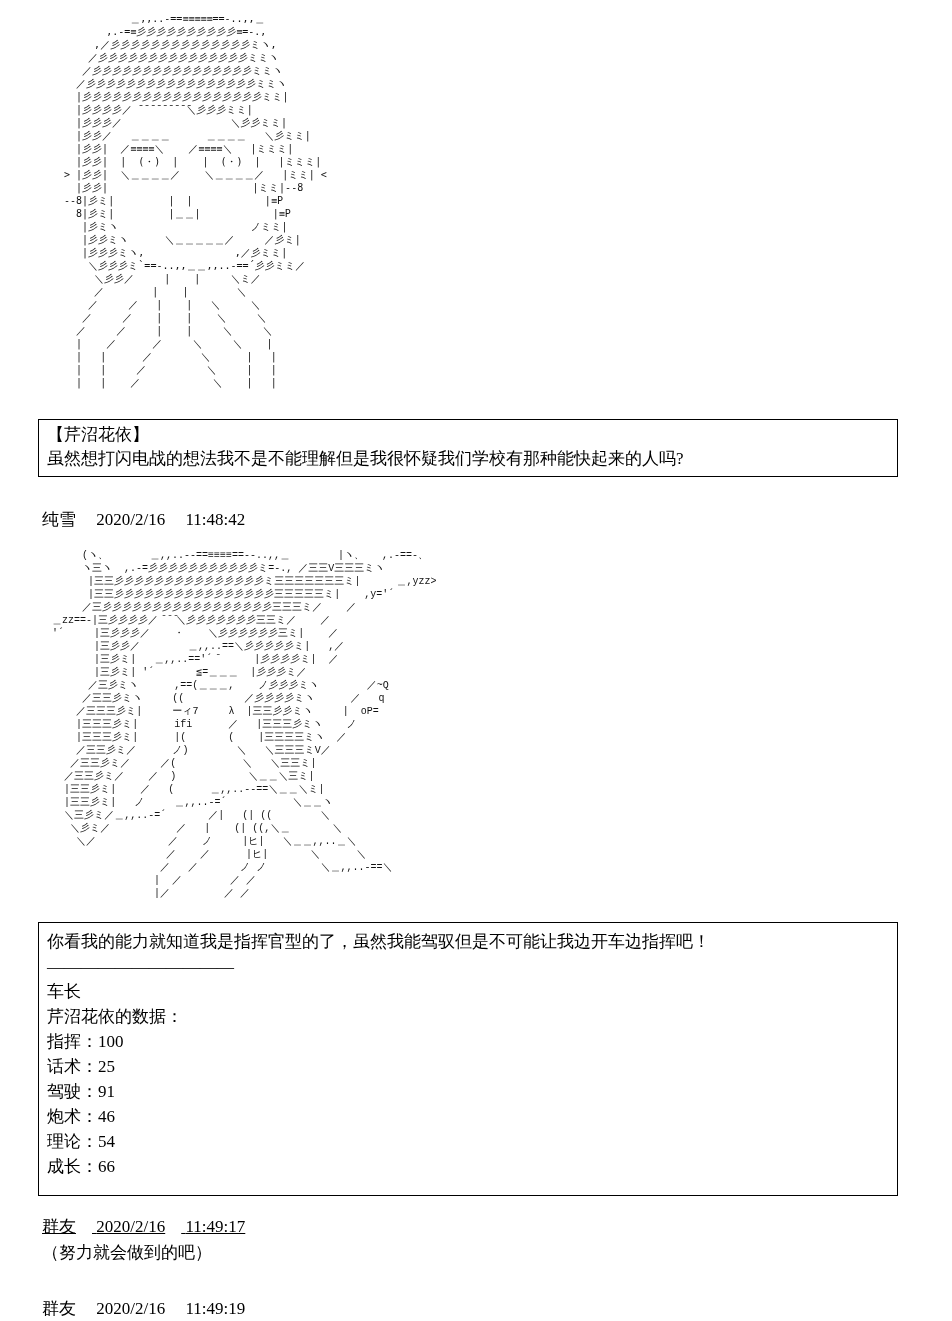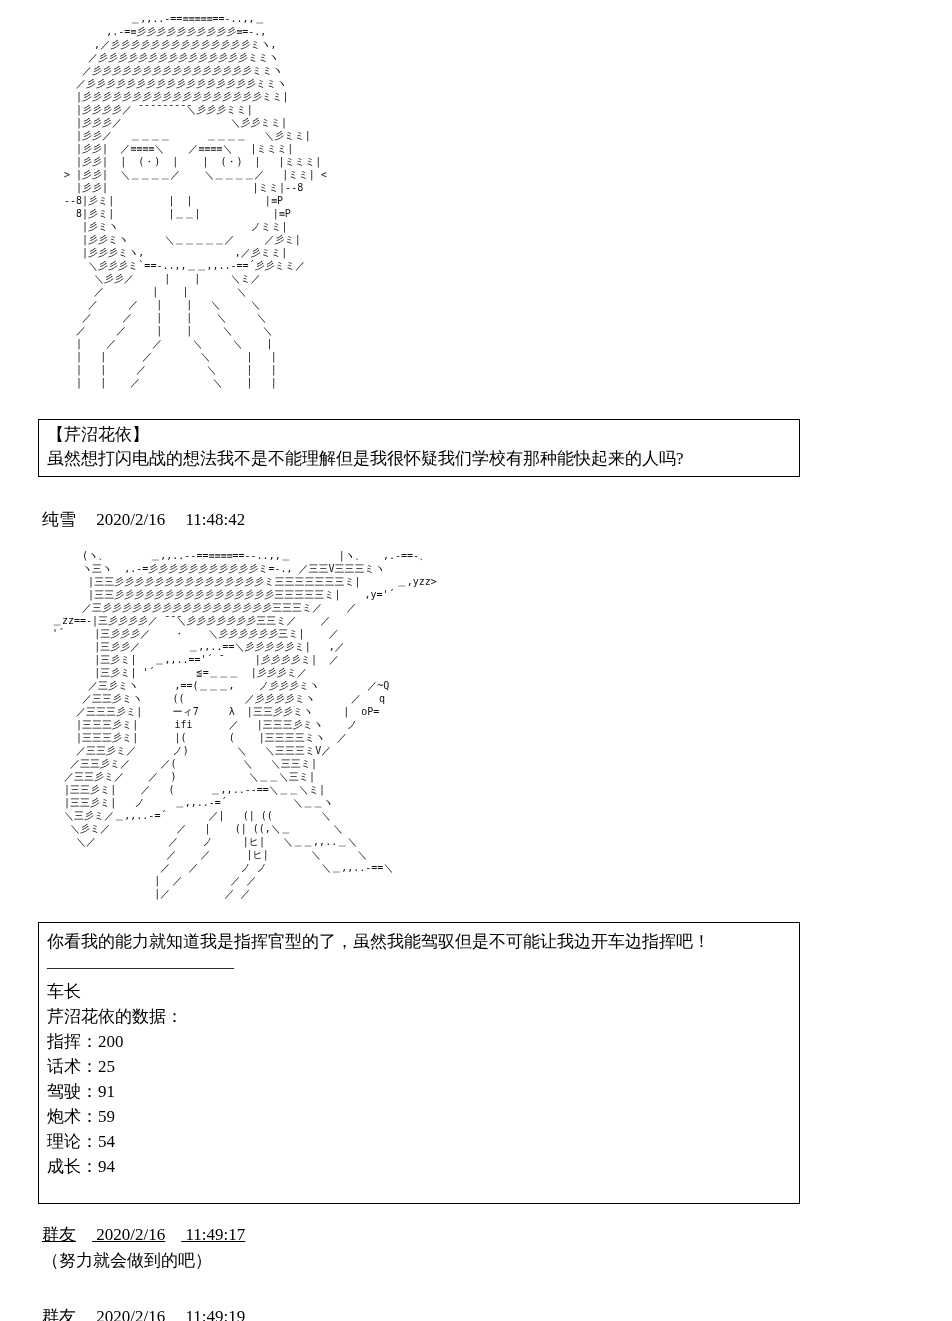--- a/index.html
+++ b/index.html
@@ -19,33 +19,34 @@
   }
   .aa1 {
     font-size: 10px;
     line-height: 13px;
     margin: 4px 0 0 58px;
   }
   .aa2 {
     font-size: 10px;
     line-height: 13px;
     margin: 18px 0 0 52px;
+    font-family: Liberation Mono, monospace;
   }
 
   .speech-box {
     border: 1px solid #000000;
-    width: 762px;
+    width: 860px;
     margin: 30px 0 0 38px;
     padding: 3px 8px 5px 8px;
     font-size: 17px;
     line-height: 24px;
   }
   .speech-box.box2 {
     margin-top: 22px;
-    padding: 6px 8px 24px 8px;
+    padding: 6px 8px 16px 8px;
     line-height: 25px;
   }
 
   .meta {
     margin: 32px 0 0 42px;
     font-size: 17px;
     line-height: 22px;
   }
   .meta span { margin-right: 16px; }
   .meta.meta2 { margin-top: 20px; text-decoration: underline; }
@@ -129,26 +130,26 @@
                    ／    ／      |ヒ|       ＼      ＼
                   ／   ／       ノ ノ         ＼＿,,..-==＼
                  |  ／        ／ ／
                  |／         ／ ／</pre>
 
   <div class="speech-box box2">
     <div class="box-line">你看我的能力就知道我是指挥官型的了，虽然我能驾驭但是不可能让我边开车边指挥吧！</div>
     <div class="box-line">———————————</div>
     <div class="box-line">车长</div>
     <div class="box-line">芹沼花依的数据：</div>
-    <div class="box-line">指挥：200</div>
+    <div class="box-line">指挥：100</div>
     <div class="box-line">话术：25</div>
     <div class="box-line">驾驶：91</div>
-    <div class="box-line">炮术：59</div>
+    <div class="box-line">炮术：46</div>
     <div class="box-line">理论：54</div>
-    <div class="box-line">成长：94</div>
+    <div class="box-line">成长：66</div>
   </div>
 
   <div class="meta meta2">
     <span>群友</span>
     <span>2020/2/16</span>
     <span>11:49:17</span>
   </div>
 
   <div class="plain-line">（努力就会做到的吧）</div>
 

